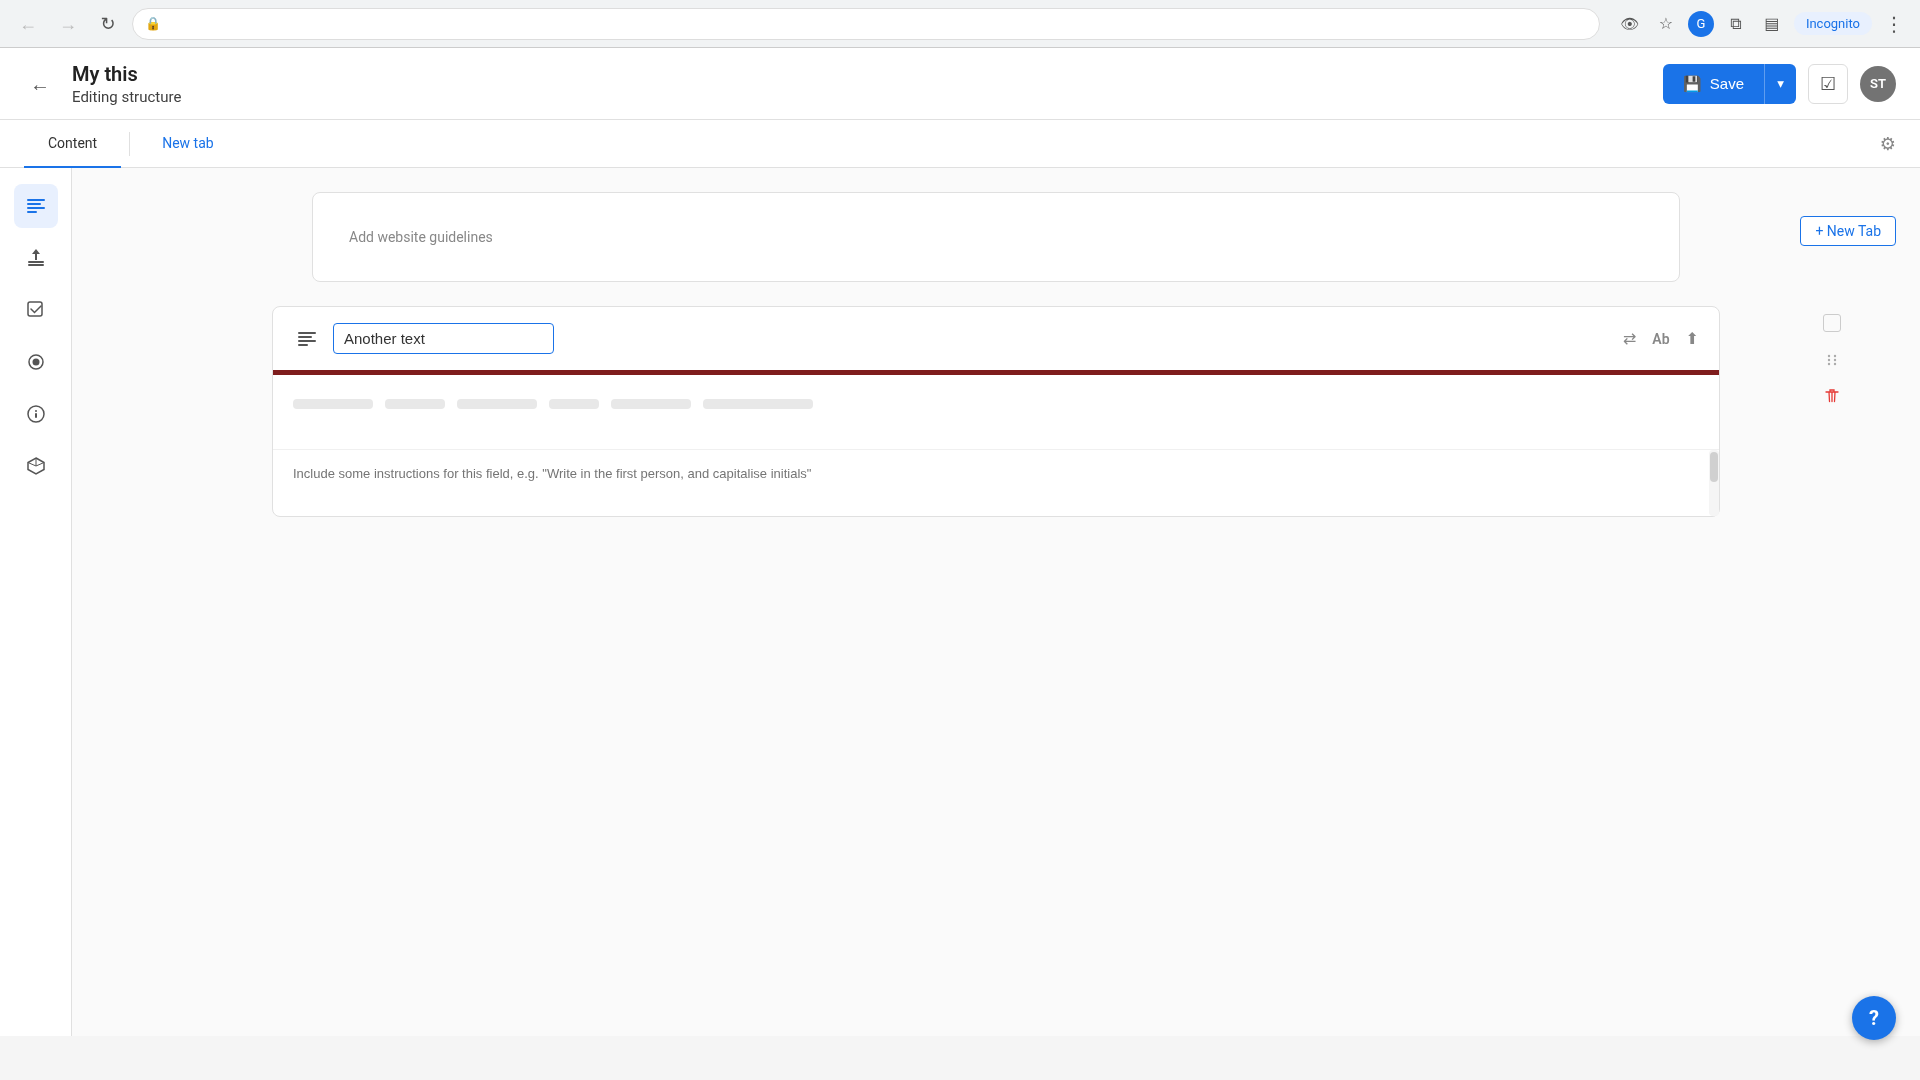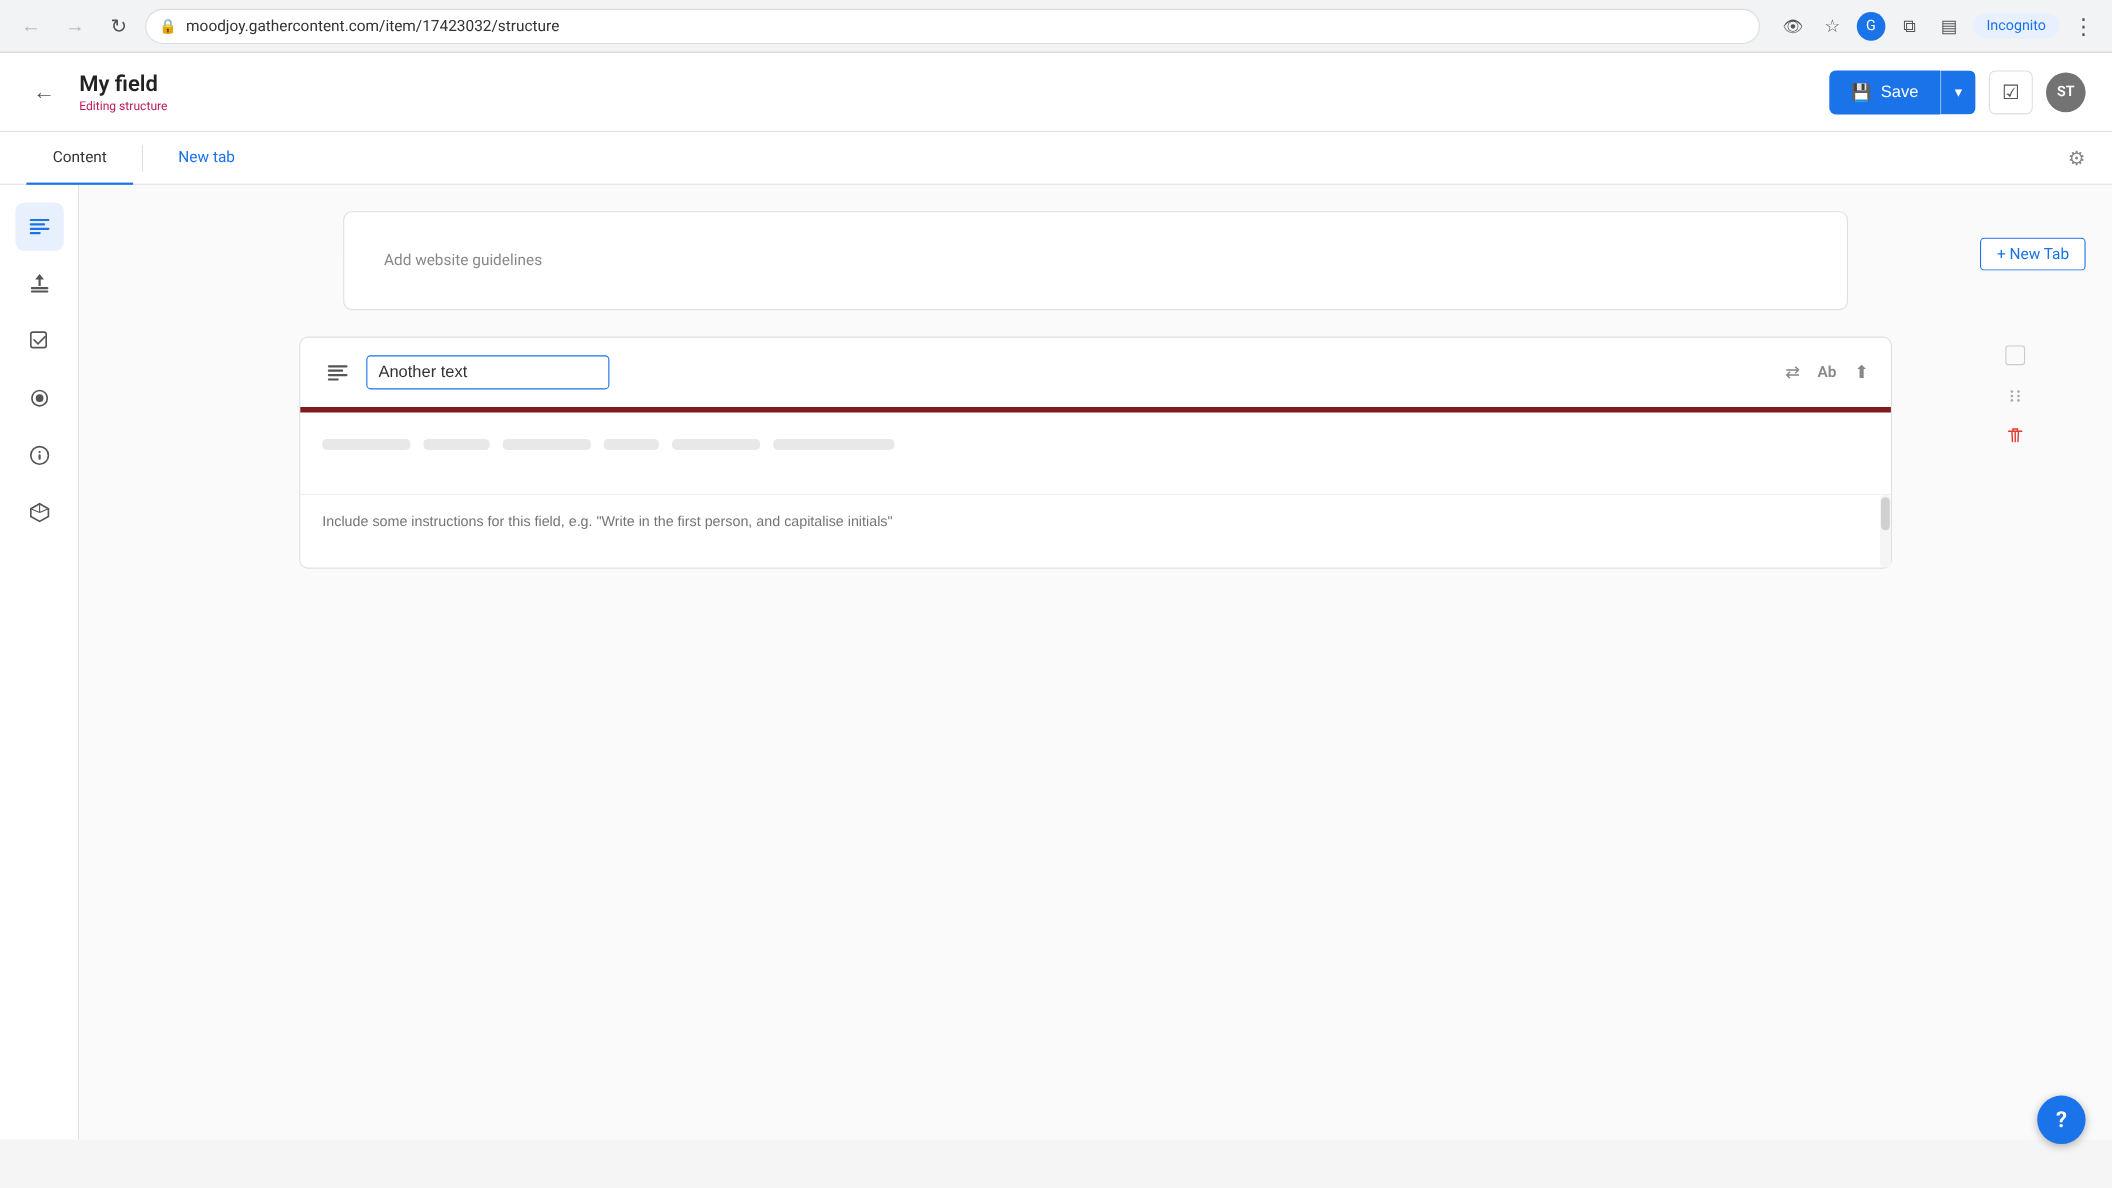--- a/index.html
+++ b/index.html
@@ -19,21 +19,21 @@
     .address-bar-url { flex: 1; font-size: 14px; color: #333; }
     .toolbar-icons { display: flex; align-items: center; gap: 8px; margin-left: 8px; }
     .toolbar-icon { width: 28px; height: 28px; display: flex; align-items: center; justify-content: center; cursor: pointer; color: #555; border-radius: 50%; font-size: 16px; }
     .profile-pill { display: flex; align-items: center; background: #e8f0fe; border-radius: 20px; padding: 4px 12px; font-size: 13px; color: #1a73e8; cursor: pointer; gap: 6px; text-align: center; }
 
     
     .app-header { background: #fff; height: 72px; display: flex; align-items: center; padding: 0 24px; border-bottom: 1px solid #e0e0e0; gap: 16px; }
     .back-btn { width: 32px; height: 32px; display: flex; align-items: center; justify-content: center; cursor: pointer; color: #555; font-size: 20px; }
     .header-title-group { flex: 1; }
     .header-title { font-size: 20px; font-weight: 600; color: #222; }
-    .header-subtitle { font-size: 11px; color: #be185d; margin-top: 2px; }
+    .header-subtitle { font-size: 15px; color: #404040; margin-top: 2px; }
     .header-actions { display: flex; align-items: center; gap: 12px; }
     .save-btn { background: #1a73e8; color: #fff; border: none; border-radius: 6px; padding: 0 20px; height: 40px; font-size: 15px; font-weight: 500; cursor: pointer; display: flex; align-items: center; gap: 8px; }
     .save-btn-dropdown { background: #1a73e8; color: #fff; border: none; border-left: 1px solid rgba(255,255,255,0.3); border-radius: 0 6px 6px 0; width: 32px; height: 40px; cursor: pointer; display: flex; align-items: center; justify-content: center; }
     .save-btn-group { display: flex; }
     .save-btn-main { border-radius: 6px 0 0 6px; }
     .header-icon-btn { width: 40px; height: 40px; display: flex; align-items: center; justify-content: center; cursor: pointer; color: #555; border: 1px solid #ddd; border-radius: 6px; font-size: 18px; }
     .avatar { width: 36px; height: 36px; border-radius: 50%; background: #737373; color: #fff; display: flex; align-items: center; justify-content: center; font-size: 13px; font-weight: 600; cursor: pointer; }
 
     
     .tabs-bar { background: #fff; height: 48px; display: flex; align-items: center; border-bottom: 1px solid #e0e0e0; padding: 0 24px; position: relative; }
@@ -85,40 +85,39 @@
 <body>
 
 <div class="browser-chrome">
 
   <div class="browser-toolbar">
     <div class="nav-btn disabled">←</div>
     <div class="nav-btn disabled">→</div>
     <div class="nav-btn">↻</div>
     <div class="address-bar">
       <span style="color:#aaa;font-size:13px;">🔒</span>
-      <span class="address-bar-url">moodjoy.gathercontent.com/item/17423032/structure</span>
     </div>
     <div class="toolbar-icons">
       <div class="toolbar-icon" style="font-size:15px;">👁</div>
       <div class="toolbar-icon">☆</div>
       <div class="toolbar-icon" style="width:26px;height:26px;border-radius:50%;background:#1a73e8;color:#fff;font-size:13px;display:flex;align-items:center;justify-content:center;">G</div>
       <div class="toolbar-icon">⧉</div>
       <div class="toolbar-icon">▤</div>
       <div class="profile-pill">
         <span>Incognito</span>
       </div>
       <div class="toolbar-icon" style="font-size:20px;">⋮</div>
     </div>
   </div>
 </div>
 
 <div class="app-header">
   <div class="back-btn">←</div>
   <div class="header-title-group">
-    <div class="header-title">My field</div>
+    <div class="header-title">My this</div>
     <div class="header-subtitle">Editing structure</div>
   </div>
   <div class="header-actions">
     <div class="save-btn-group">
       <button class="save-btn save-btn-main">
         <span>💾</span>
         <span>Save</span>
       </button>
       <button class="save-btn-dropdown">
         <span>▾</span>

